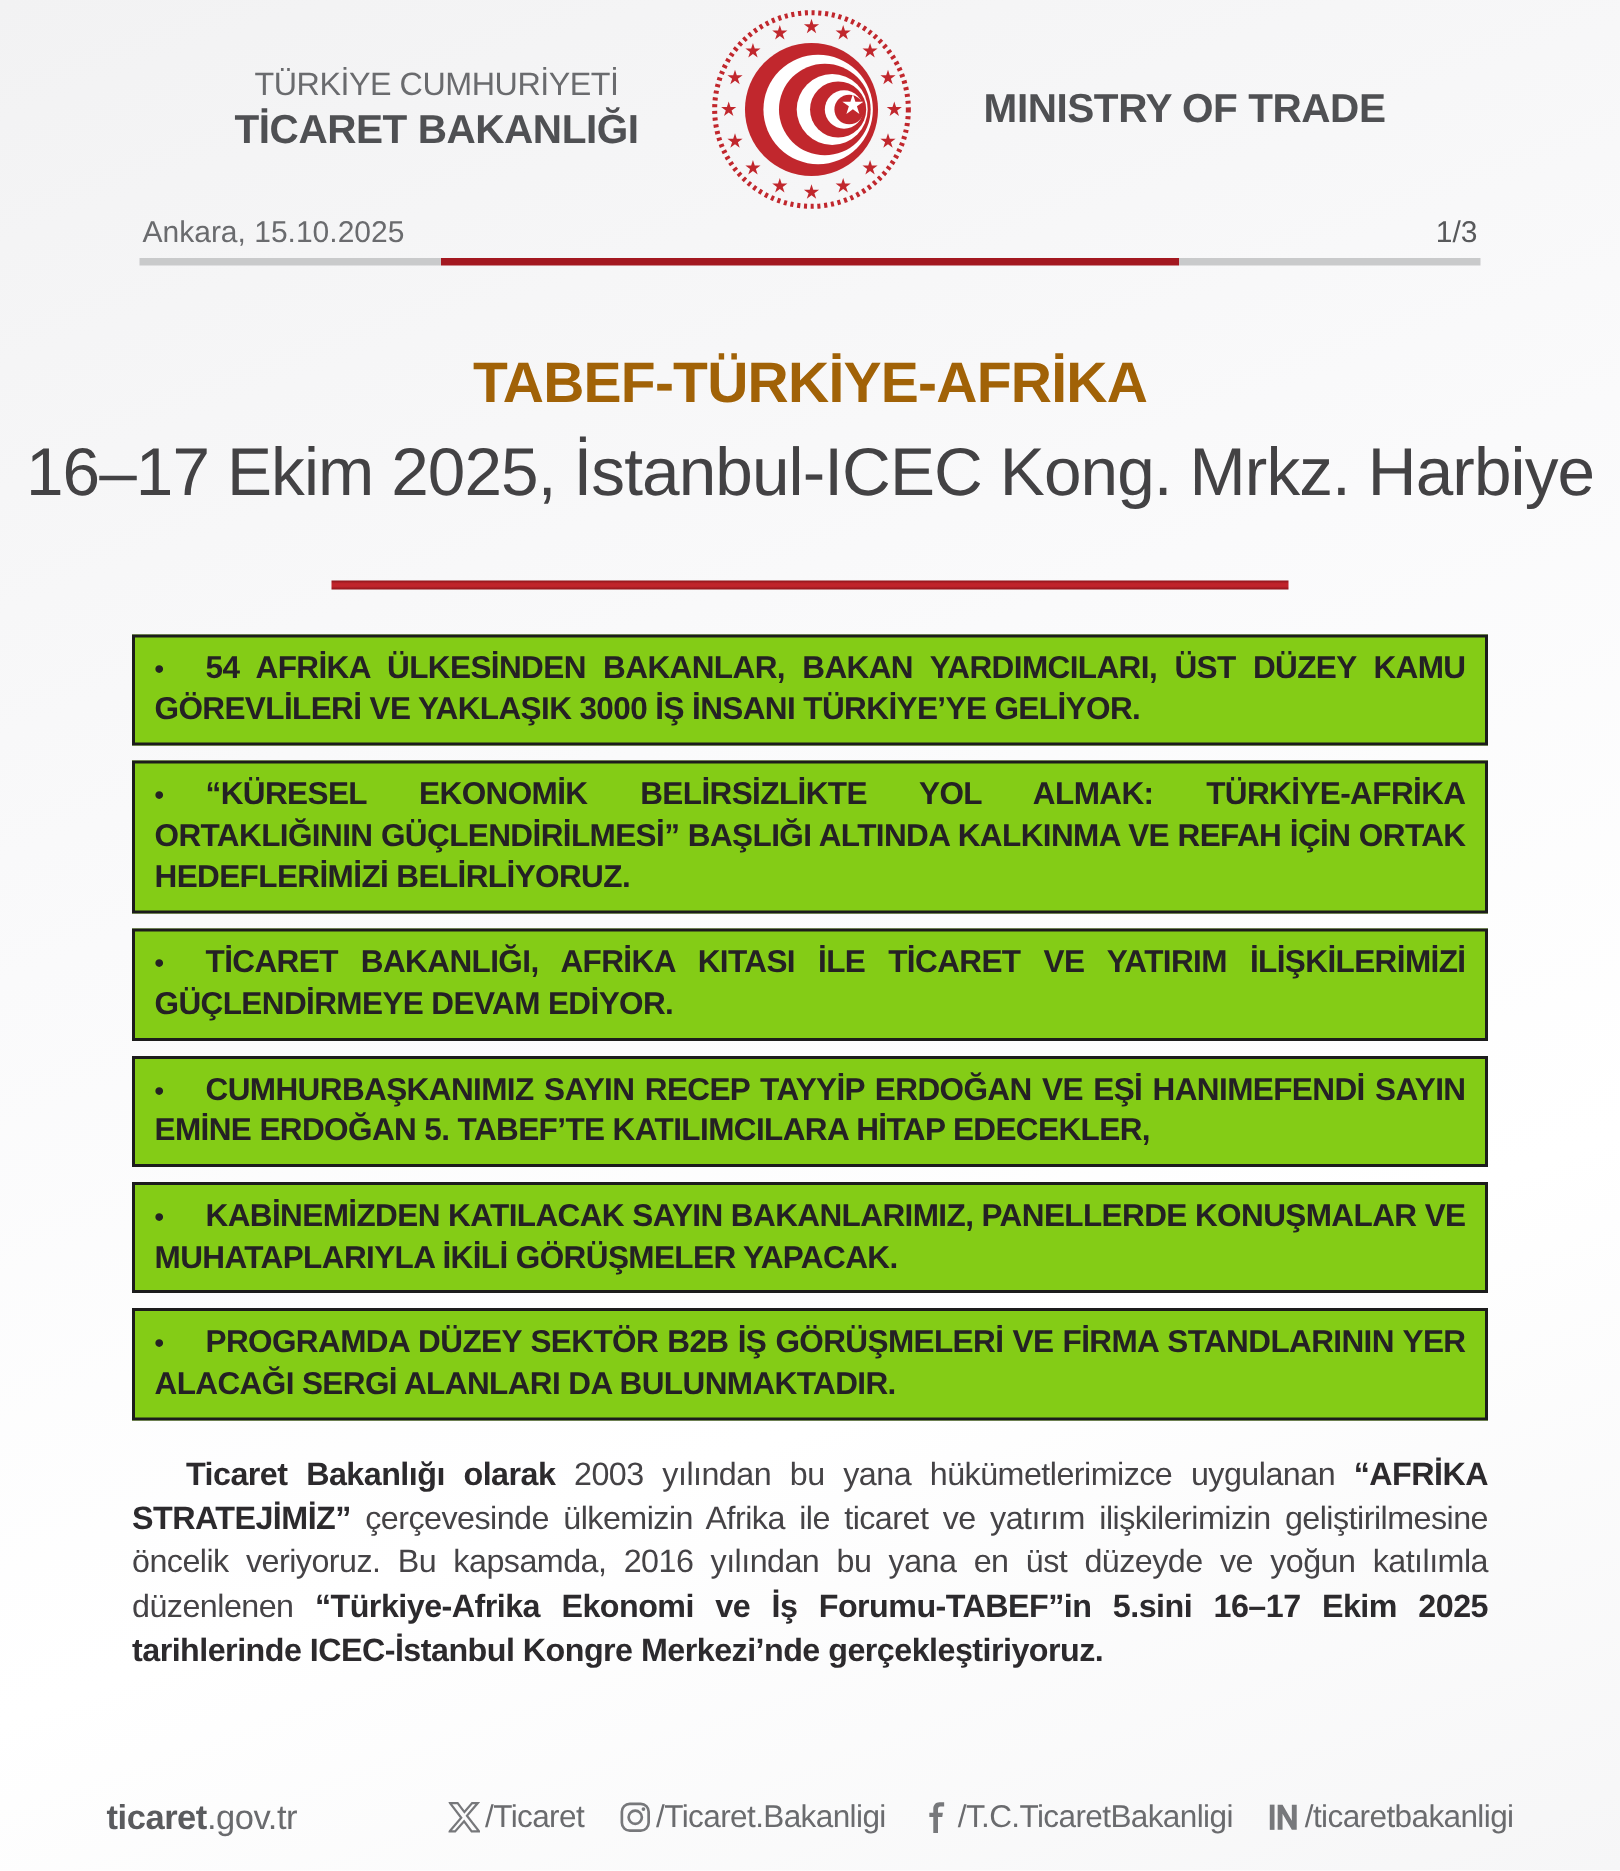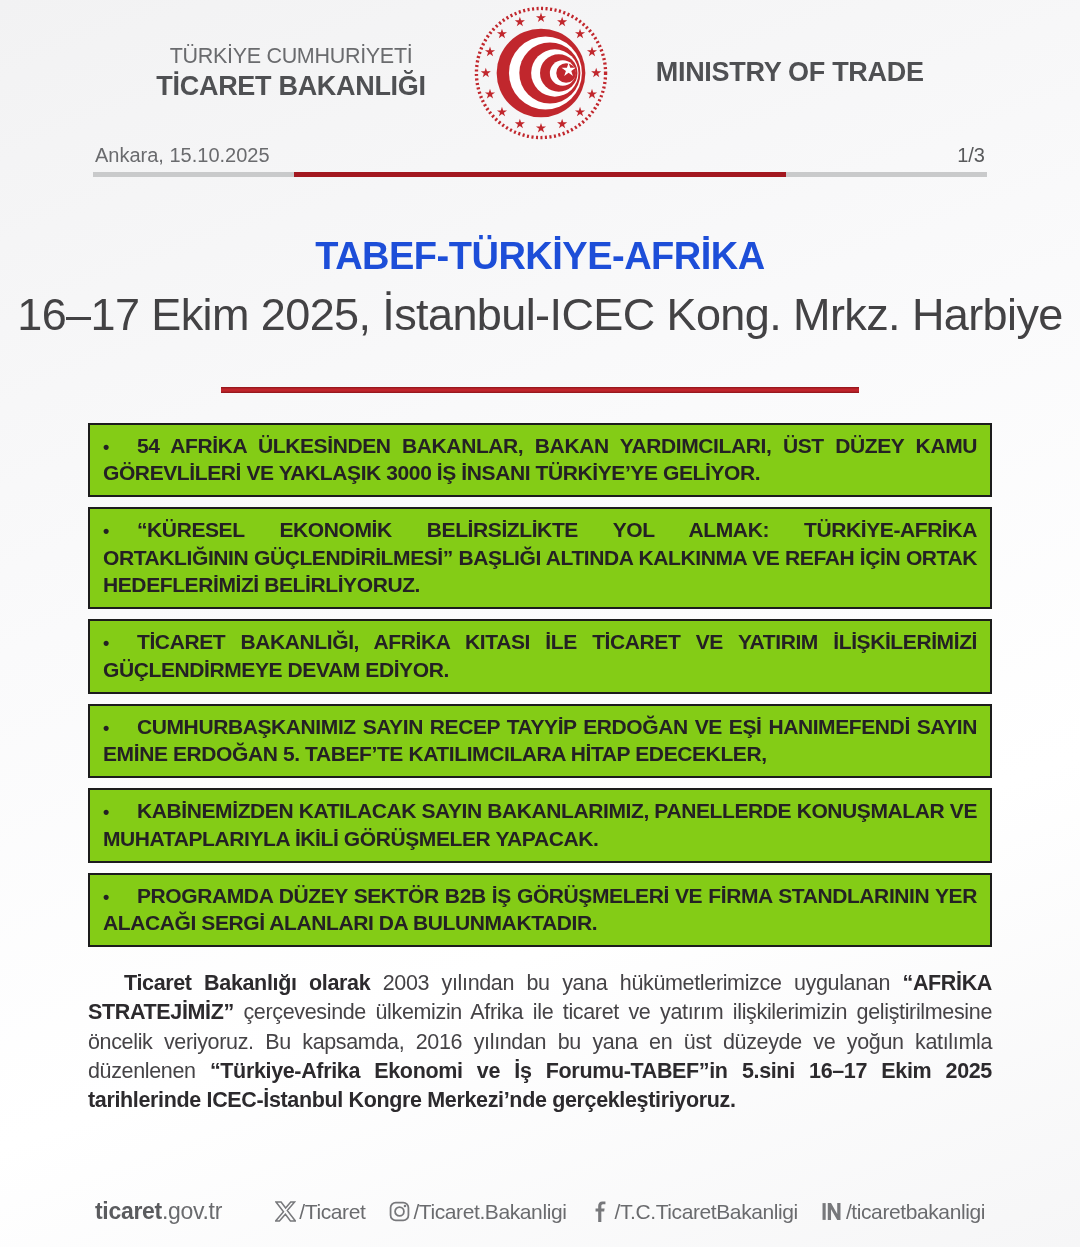--- a/index.html
+++ b/index.html
@@ -28,21 +28,21 @@
   }
   .page-ind { color: #58595b; }
   .rule {
     margin: 5px 93px 0; height: 5px; display: flex;
   }
   .rule .seg-gray { background: #c9cacb; flex: 0 0 22.5%; }
   .rule .seg-red  { background: #a31820; flex: 1 1 auto; }
   
   .title-wrap { margin-top: 56px; text-align: center; }
   .title-line {
-    font-size: 38px; font-weight: 700; color: #1d4ed8;
+    font-size: 38px; font-weight: 700; color: #a16207;
     letter-spacing: -0.5px; line-height: 1.25;
   }
   .subtitle {
     margin-top: 8px; font-size: 45px; font-weight: 400; color: #434244;
     letter-spacing: -0.6px;
   }
   .divider {
     width: 638px; height: 6px; margin: 46px auto 30px;
     background: linear-gradient(#8d141a, #c0242b 35%, #c0242b 65%, #8d141a);
   }
@@ -62,21 +62,21 @@
   .closing {
     margin: 22px 88px 0;
     font-size: 21.5px; line-height: 1.36; letter-spacing: -0.35px;
     text-align: justify; text-indent: 36px;
     color: #454346;
   }
   .closing .seg-bold { font-weight: 700; color: #2c2a2d; }
   
   .footer {
     position: absolute; left: 0; right: 0; bottom: 22px;
-    padding: 0 95px;
+    padding: 0 71px;
     display: flex; justify-content: space-between; align-items: center;
     color: #6a6b6e;
   }
   .website { font-size: 23px; letter-spacing: -0.3px; }
   .website .w-bold { font-weight: 700; color: #5a5b5e; }
   .socials { display: flex; align-items: center; gap: 24px; }
   .social-item { display: flex; align-items: center; gap: 3px; font-size: 21px; letter-spacing: -0.4px; }
   .social-item svg { width: 21px; height: 21px; color: #77787b; display: block; }
 </style>
 </head>

